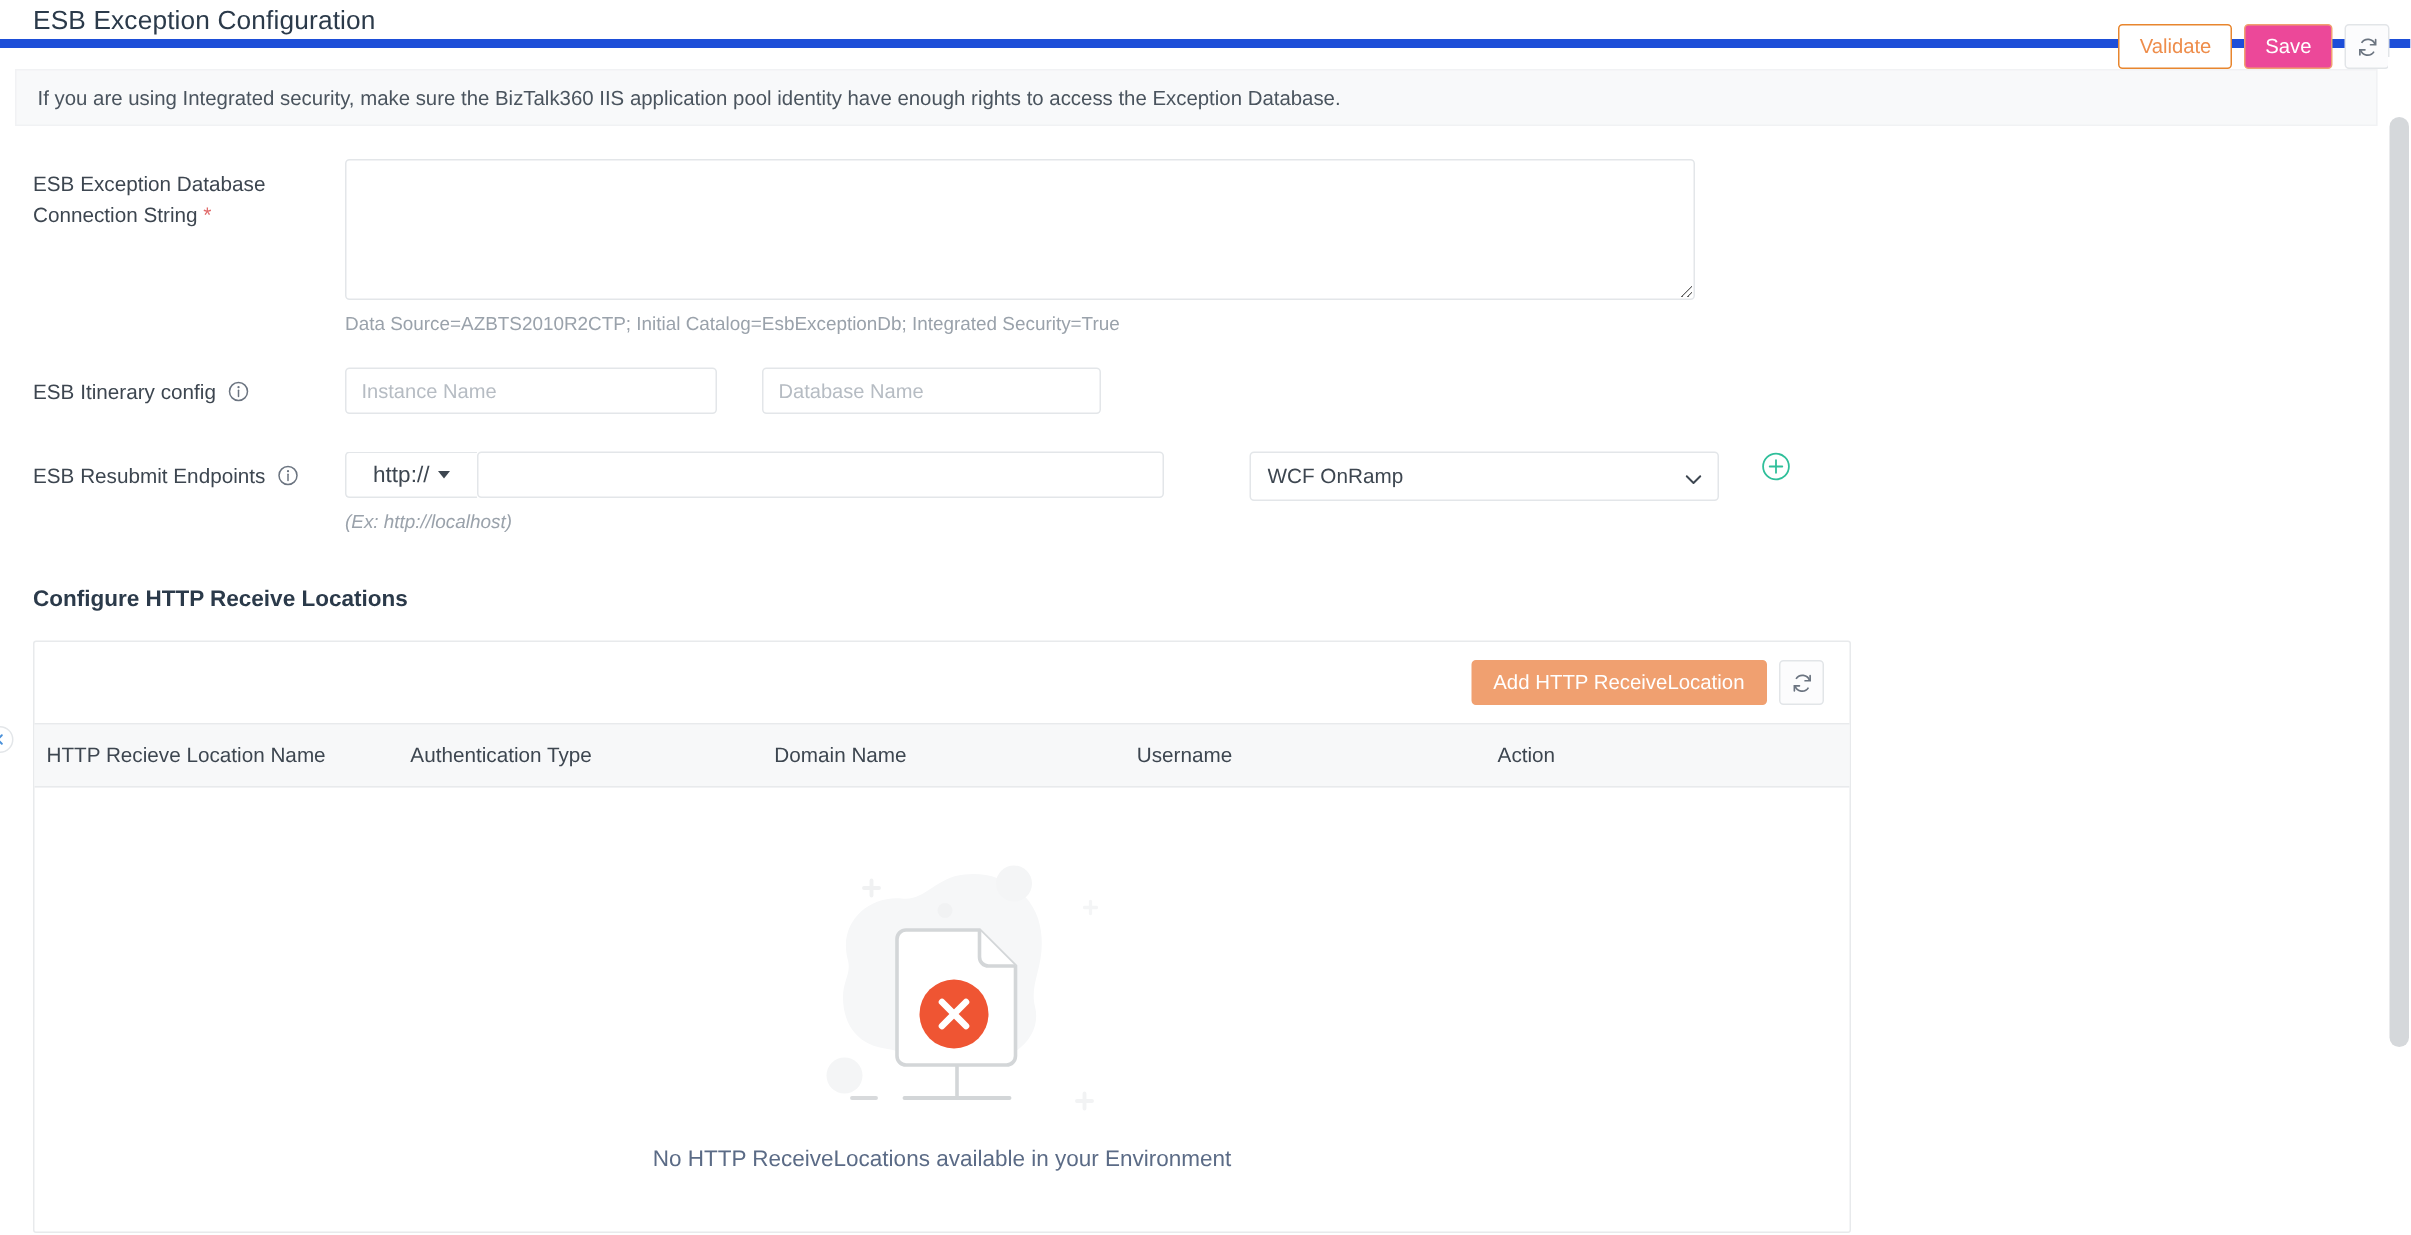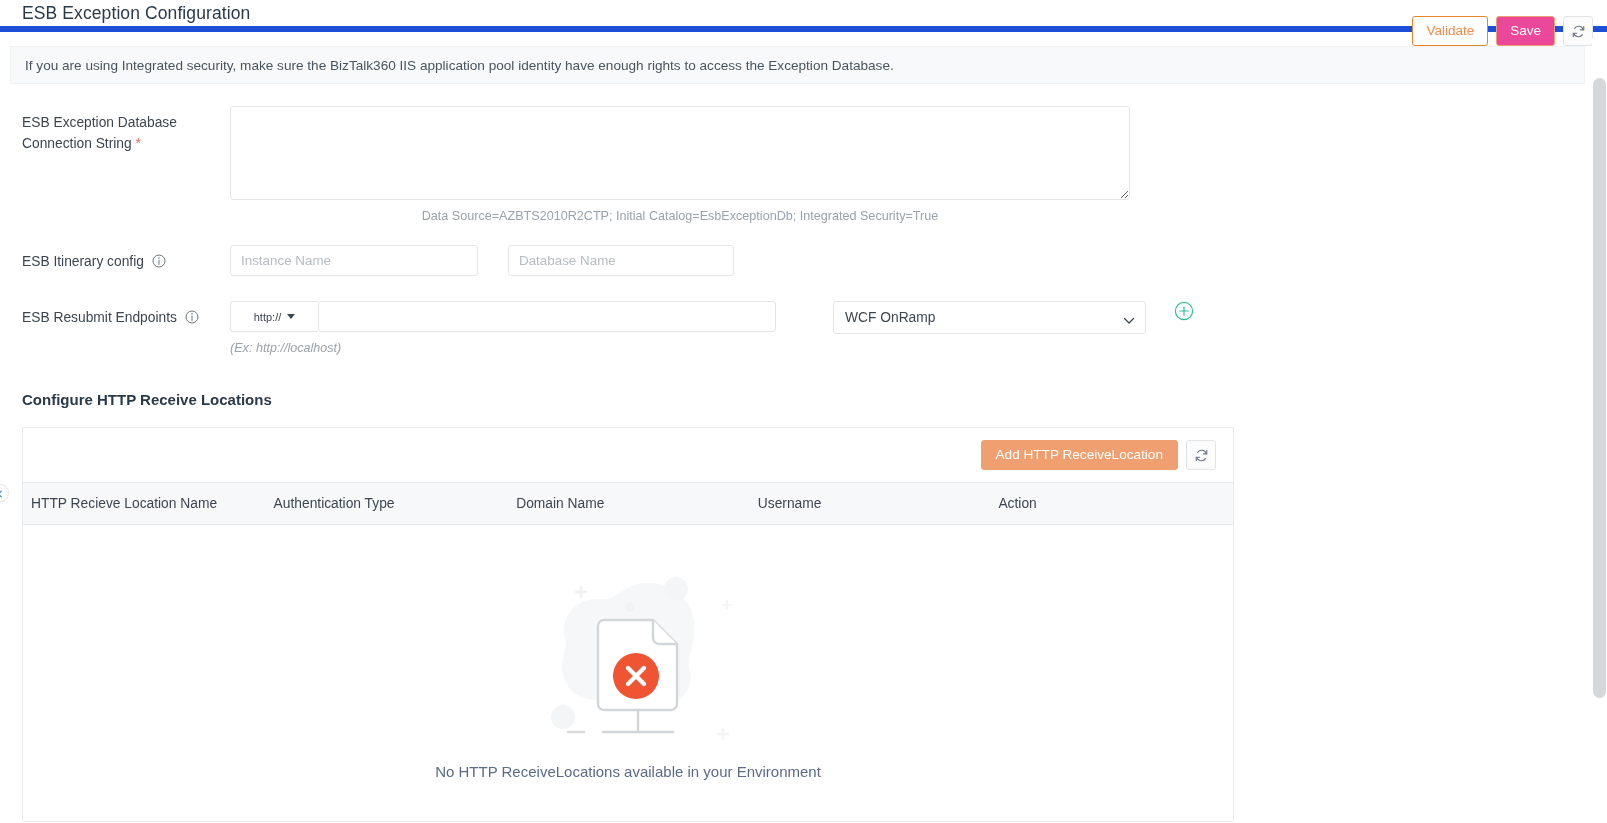--- a/index.html
+++ b/index.html
@@ -91,21 +91,21 @@
     resize: vertical;
     outline: none;
     background: #fff;
   }
   .hint {
     margin-top: 9px;
     font-size: 12.6px;
     color: #9aa2ab;
     font-style: italic;
   }
-  .hint.plain { font-style: normal; text-align: center; }
+  .hint.plain { font-style: normal; }
   .field-col { display:flex; flex-direction:column; }
 
   input.txt {
     border: 1px solid #e3e6e9;
     border-radius: 3px;
     height: 31px;
     padding: 0 10px;
     font-family: "Liberation Sans", sans-serif;
     font-size: 13.4px;
     color: #333a40;
@@ -123,21 +123,21 @@
   .proto-group { display:flex; align-items:center; }
   .proto-btn {
     height: 31px;
     min-width: 88px;
     border: 1px solid #e3e6e9;
     border-right: none;
     border-radius: 3px 0 0 3px;
     background: #fff;
     display:flex; align-items:center; justify-content:center;
     gap: 6px;
-    font-size: 11px;
+    font-size: 15px;
     color: #3d4650;
     cursor: pointer;
     padding: 0 12px;
   }
   .caret {
     width:0; height:0;
     border-left:4px solid transparent;
     border-right:4px solid transparent;
     border-top:5px solid #3d4650;
   }

